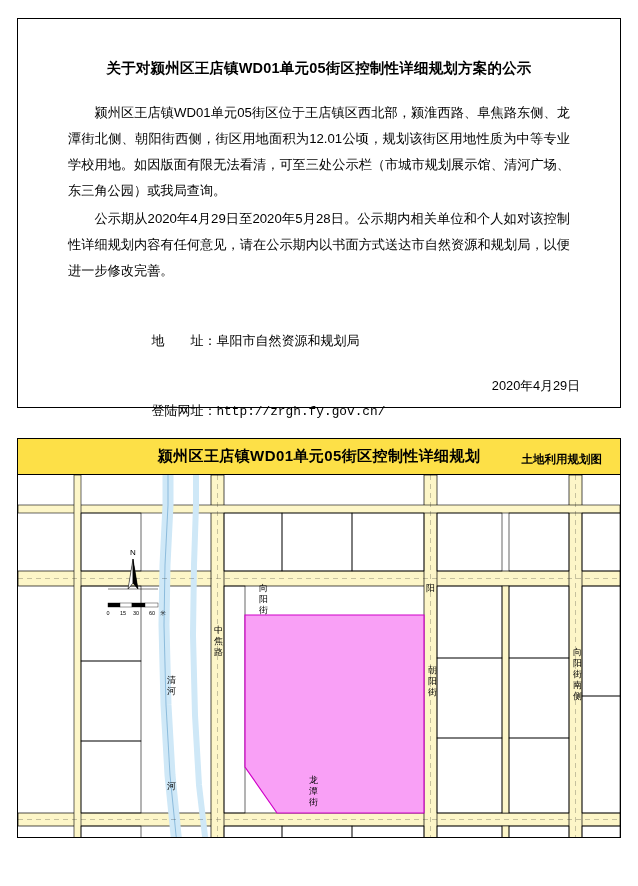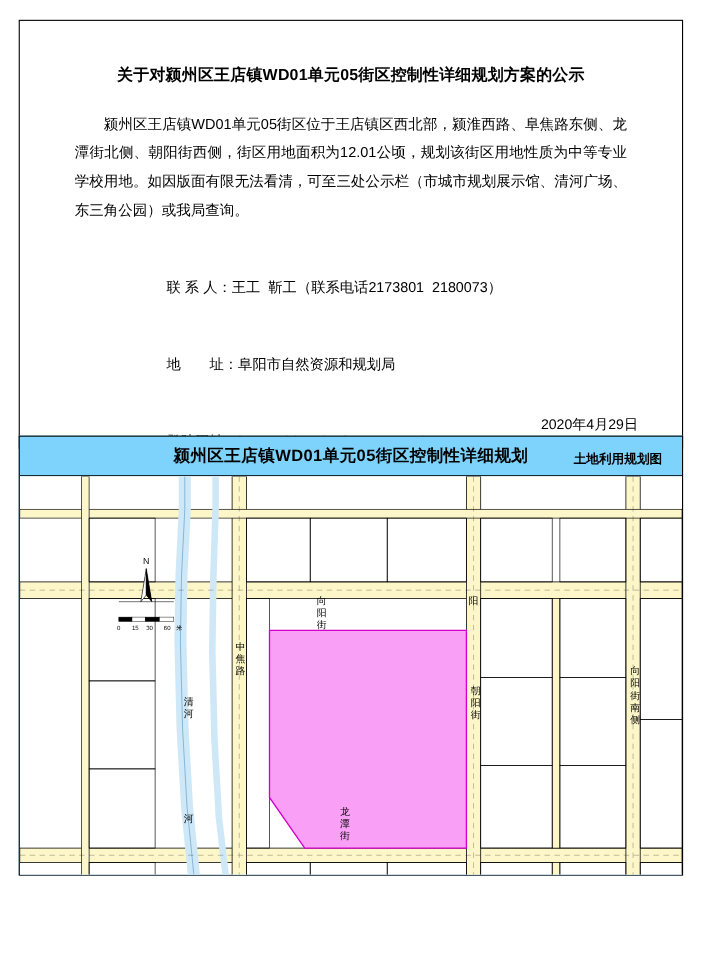--- a/index.html
+++ b/index.html
@@ -64,24 +64,24 @@
   .notice-date {
     position: absolute;
     right: 40px; bottom: 12px;
     font-size: 12.8px;
     font-family: "Liberation Sans", sans-serif;
   }
 
   
   .map-panel {
     position: absolute;
-    left: 17px; top: 396px;
+    left: 17px; top: 438px;
     width: 604px; height: 400px;
     border: 1.5px solid #000;
-    background: #7dd3fc;
+    background: #fde047;
     overflow: hidden;
   }
   .map-header {
     position: relative;
     height: 36px;
     border-bottom: 1.2px solid #000;
     display: flex;
     align-items: center;
     justify-content: center;
   }
@@ -133,26 +133,24 @@
 </head>
 <body>
 
 <div class="page">
 
   <div class="notice-panel">
     <div class="notice-title">关于对颍州区王店镇WD01单元05街区控制性详细规划方案的公示</div>
 
     <div class="notice-body">
       <p>颍州区王店镇WD01单元05街区位于王店镇区西北部，颍淮西路、阜焦路东侧、龙潭街北侧、朝阳街西侧，街区用地面积为12.01公顷，规划该街区用地性质为中等专业学校用地。如因版面有限无法看清，可至三处公示栏（市城市规划展示馆、清河广场、东三角公园）或我局查询。</p>
+      <p>公示期从2020年4月29日至2020年5月28日。公示期内相关单位和个人如对该控制性详细规划内容有任何意见，请在公示期内以书面方式送达市自然资源和规划局，以便进一步修改完善。</p>
     </div>
 
     <div class="contact-block">
-      <div class="contact-line">
-        <span class="cn">联 系 人：</span><span class="cn">王工  靳工（联系电话2173801  2180073）</span>
-      </div>
       <div class="contact-line">
         <span class="cn">地　　址：</span><span class="cn">阜阳市自然资源和规划局</span>
       </div>
       <div class="contact-line">
         <span class="cn">登陆网址：</span><span>http://zrgh.fy.gov.cn/</span>
       </div>
     </div>
 
     <div class="notice-date">2020年4月29日</div>
   </div>
@@ -265,21 +263,21 @@
           <rect x="49" y="58" width="13" height="4" fill="#fff" stroke="#000" stroke-width="0.4"></rect>
           <text x="12" y="70" font-size="5.5" text-anchor="middle" font-family="Liberation Sans, sans-serif">0</text>
           <text x="27" y="70" font-size="5.5" text-anchor="middle" font-family="Liberation Sans, sans-serif">15</text>
           <text x="40" y="70" font-size="5.5" text-anchor="middle" font-family="Liberation Sans, sans-serif">30</text>
           <text x="56" y="70" font-size="5.5" text-anchor="middle" font-family="Liberation Sans, sans-serif">60</text>
           <text x="67" y="70" font-size="5.5" text-anchor="middle" font-family="Liberation Sans, sans-serif">米</text>
         </svg>
       </div>
 
 
-      <div class="map-label" style="left:240px; top:108px;margin-left:29px;">向阳街</div>
+      <div class="map-label" style="left:240px; top:108px;">向阳街</div>
       <div class="map-label" style="left:407px; top:108px;">阳</div>
       <div class="map-label" style="left:195px; top:150px;">中焦路</div>
       <div class="map-label" style="left:148px; top:200px;">清河</div>
       <div class="map-label" style="left:409px; top:190px;">朝阳街</div>
       <div class="map-label" style="left:554px; top:172px;">向阳街南侧</div>
       <div class="map-label" style="left:290px; top:300px;text-align:center;">龙潭街</div>
       <div class="map-label" style="left:148px; top:306px;">河</div>
 
     </div>
   </div>

